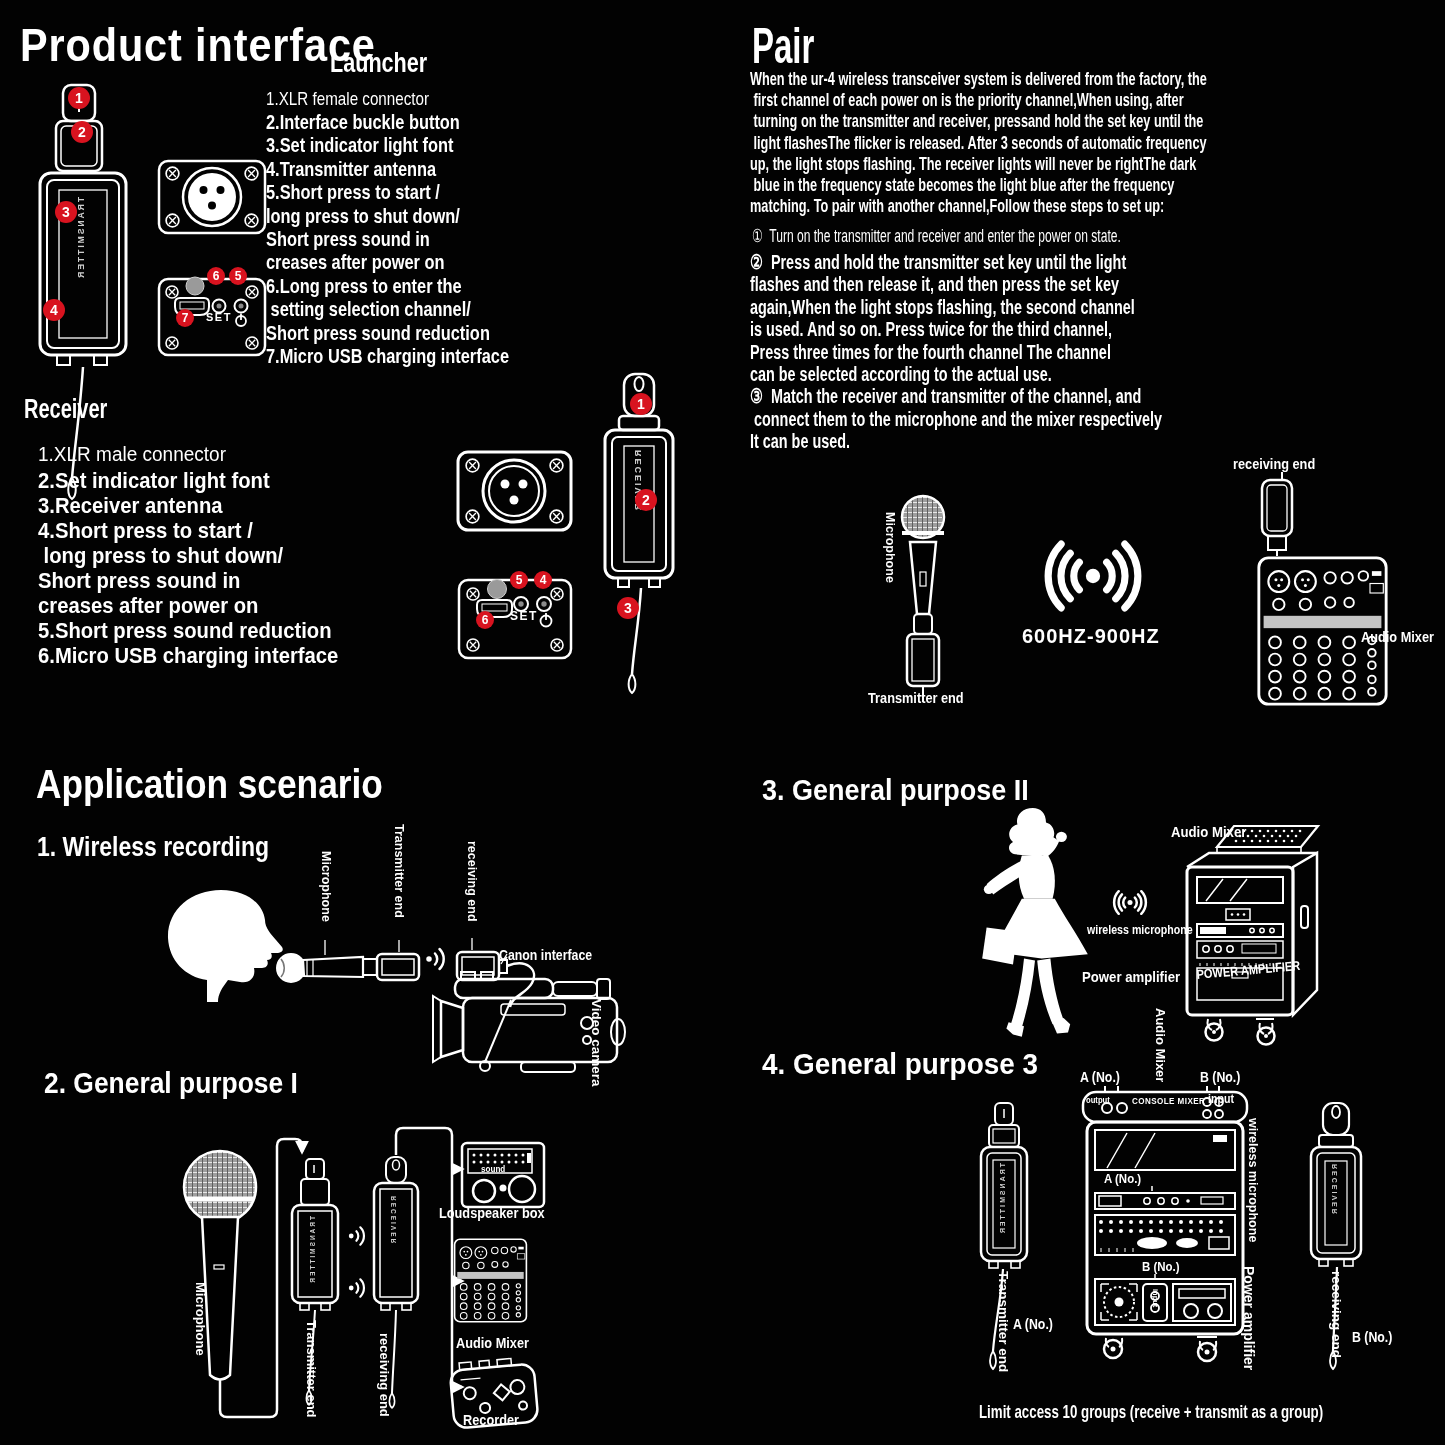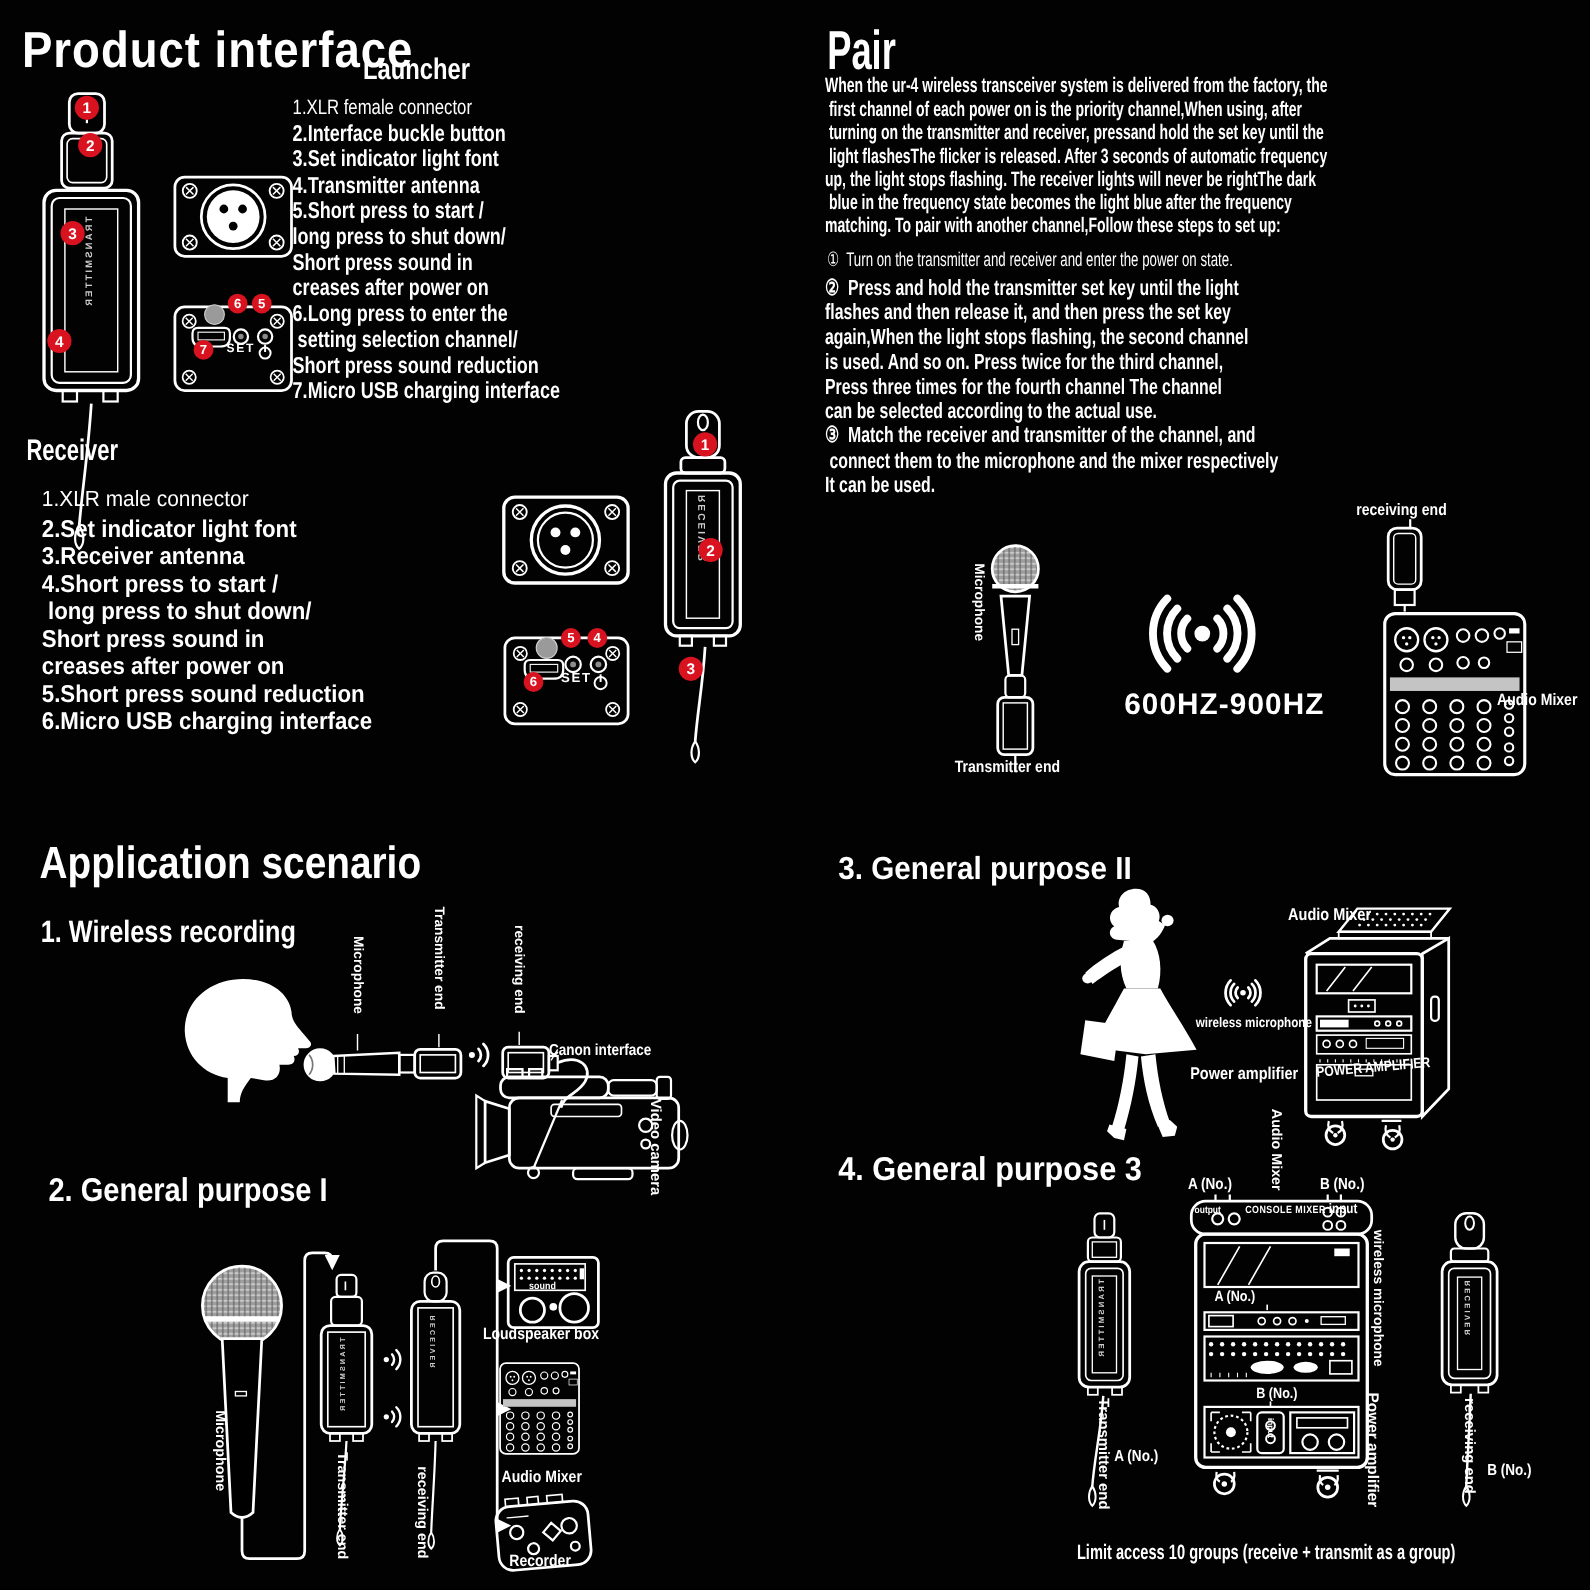--- a/index.html
+++ b/index.html
@@ -280,21 +280,21 @@
   <g fill="none" stroke="#fff">
     <rect x="402" y="0" width="30" height="56" rx="8" stroke-width="2.5"></rect>
     <rect x="407" y="5" width="20" height="46" rx="4" stroke-width="1.3"></rect>
     <rect x="408" y="56" width="18" height="14" stroke-width="2"></rect>
     <path d="M417,70 V76" stroke-width="2"></path>
   </g>
   <use href="#mixer" x="395" y="75" width="135" height="152"></use>
 </svg>
 <div class="vt" style="left:883px;top:512px;height:86px;font-size:12.5px">Microphone</div>
 <div class="t" style="left:868px;top:690px;font-size:15px;transform:scaleX(.85)">Transmitter end</div>
-<div class="t" style="left:1022px;top:625px;font-size:27px;letter-spacing:1px">600HZ-900HZ</div>
+<div class="t" style="left:1022px;top:625px;font-size:20px;letter-spacing:1px">600HZ-900HZ</div>
 <div class="t" style="left:1233px;top:456px;font-size:15px;transform:scaleX(.85)">receiving end</div>
 <div class="lead" style="left:1281px;top:472px;height:9px"></div>
 <div class="t" style="left:1361px;top:629px;font-size:15px;transform:scaleX(.85)">Audio Mixer</div>
 
 <div class="t" style="left:36px;top:762px;font-size:41px;transform:scaleX(.86)">Application scenario</div>
 <div class="t" style="left:37px;top:831px;font-size:28px;transform:scaleX(.82)">1. Wireless recording</div>
 
 <svg class="art" style="left:155px;top:880px" width="505" height="245" viewBox="0 0 505 245">
   <path fill="#fff" d="M52,122 L52,100 C30,97 14,80 13,58 C12,30 36,10 66,10 C92,10 108,24 110,40 C110,48 116,54 121,60 L127,67 C129,70 127,73 123,73 L116,73 C118,77 116,80 112,80 C114,84 112,88 107,88 L99,88 C101,97 95,104 85,102 L73,100 C67,108 63,114 63,122 z"></path>
   <g>

